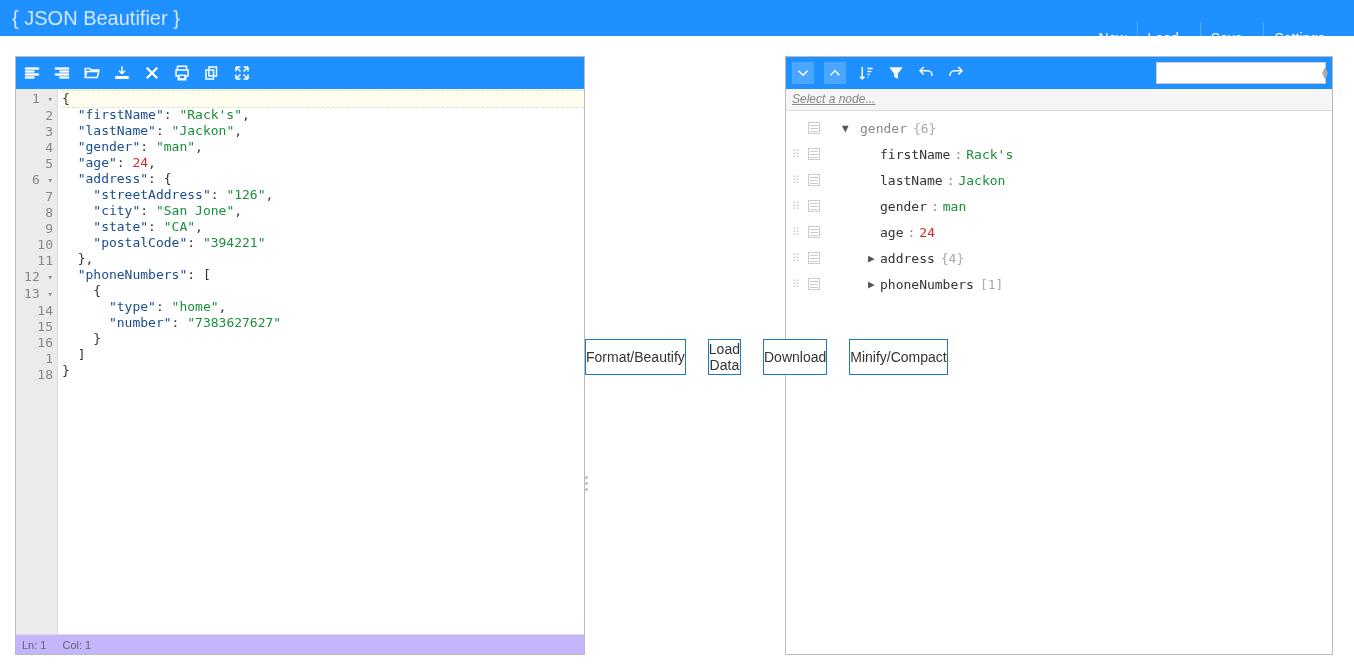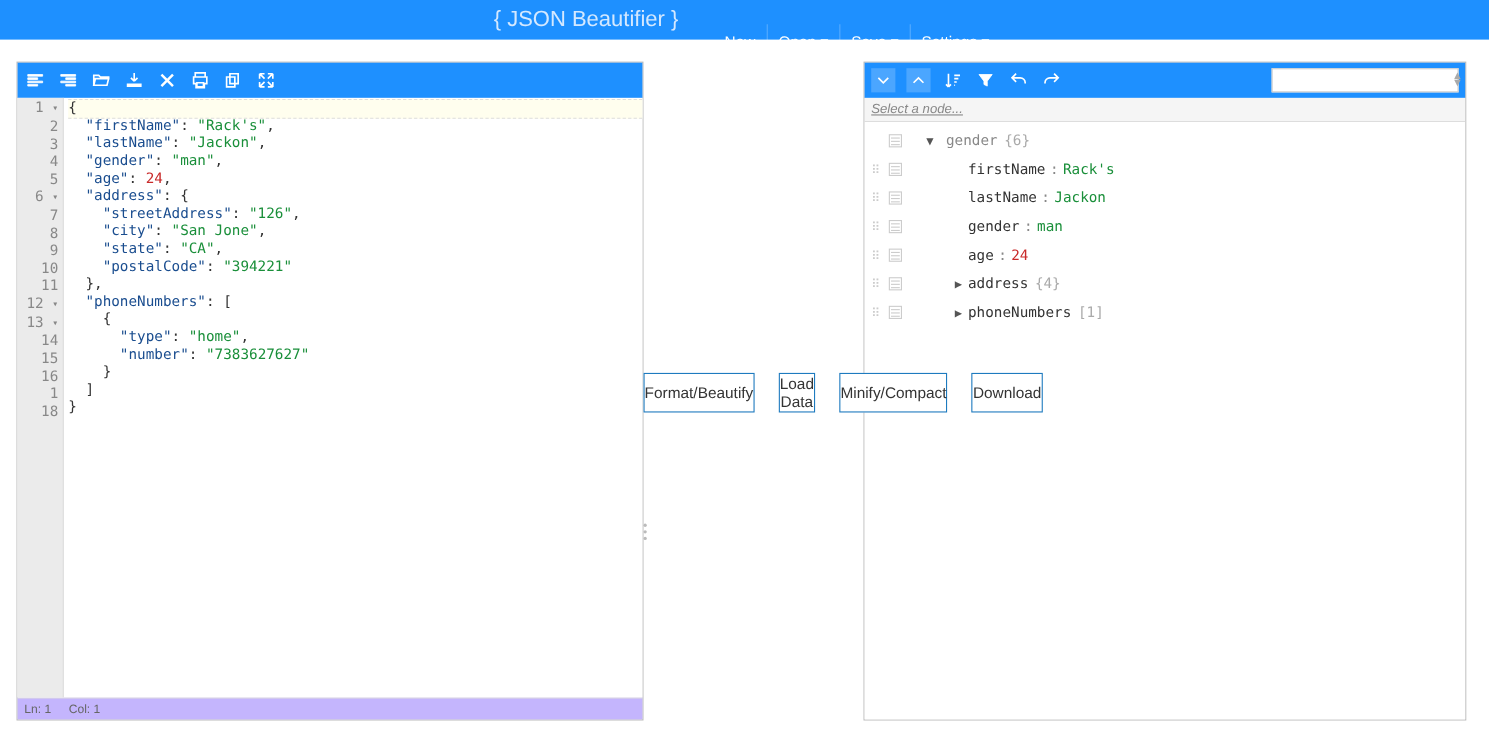--- a/index.html
+++ b/index.html
@@ -3,21 +3,21 @@
 <meta charset="utf-8">
 <style>
 * { box-sizing: border-box; margin: 0; padding: 0; }
 body { font-family: Arial, sans-serif; font-size: 13px; background: #fff; }
 
 .header {
   background: #1e90ff;
   height: 36px;
   display: flex;
   align-items: center;
-  justify-content: center;
+  justify-content: space-between;
   padding: 0 8px 0 12px;
   color: #fff;
   gap: 32px;
 }
 .logo { font-size: 20px; color: #d4e8ff; font-weight: 400; }
 .header-menu { display: flex; gap: 0; margin-top: 40px; }
 .header-menu-item {
   color: #fff;
   padding: 8px 10px;
   cursor: pointer;
@@ -112,21 +112,21 @@
 .tree-type { color: #888; margin-left: 6px;}
 .tree-meta { color: #aaa; margin-left: 6px; }
 </style>
 </head>
 <body>
 
 <div class="header">
   <div class="logo">{ JSON Beautifier }</div>
   <div class="header-menu">
     <div class="header-menu-item">New</div>
-    <div class="header-menu-item">Open ▾</div>
+    <div class="header-menu-item">Load ▾</div>
     <div class="header-menu-item">Save ▾</div>
     <div class="header-menu-item">Settings ▾</div>
   </div>
 </div>
 
 <div class="main">
 
   <div class="panel-left">
     <div class="toolbar">
       <span class="toolbar-icon">
@@ -195,22 +195,22 @@
     </div>
     <div class="statusbar">
       <span>Ln: 1</span>
       <span>Col: 1</span>
     </div>
   </div>
 
   <div class="panel-middle">
     <button class="action-btn">Format/Beautify</button>
     <button class="action-btn">Load Data</button>
+    <button class="action-btn">Download</button>
     <button class="action-btn">Minify/Compact</button>
-    <button class="action-btn">Download</button>
     <div class="drag-dots">
         <span></span>
         <span></span>
         <span></span>
       </div>
   </div>
 
   <div class="panel-right">
     <div class="toolbar">
       <span class="toolbar-icon" style="background:rgba(255,255,255,0.2);width:22px;height:22px;">

